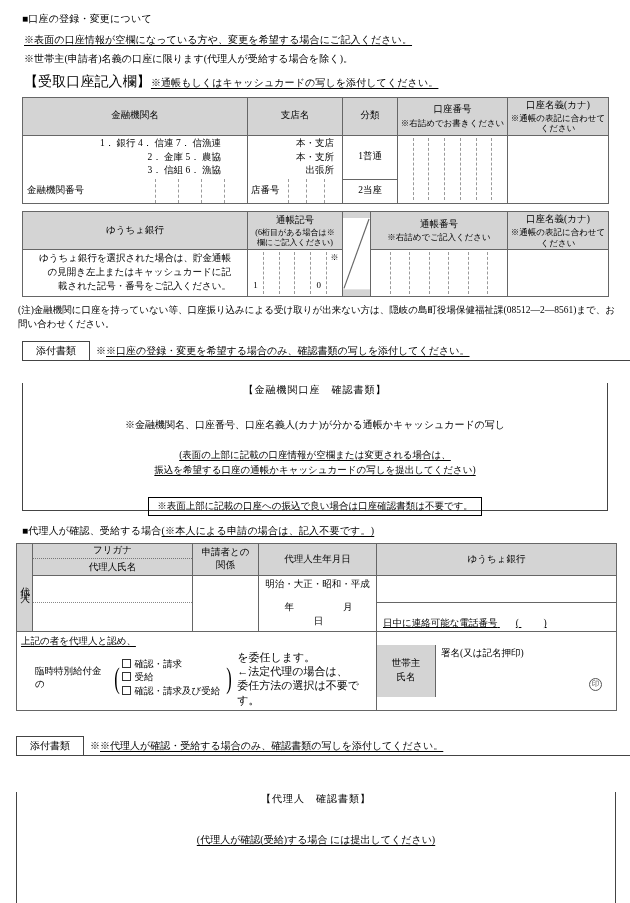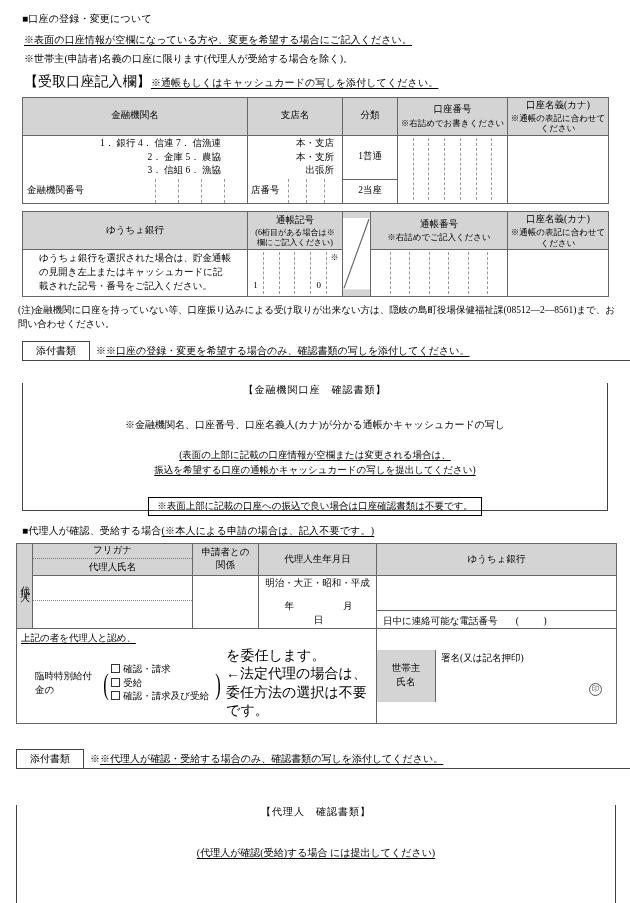--- a/index.html
+++ b/index.html
@@ -167,21 +167,21 @@
   }
   .chk-list { display: inline-block; }
   .chk-row { white-space: nowrap; font-size: 9.5px; line-height: 1.3; text-align: right; }
   .chk {
     display: inline-block;
     width: 7px; height: 7px;
     border: 1px solid #333;
     margin-right: 3px;
     vertical-align: -1px;
   }
-  .after-brace { font-size: 14px; line-height: 1.3; margin-left: 3px; }
+  .after-brace { font-size: 11px; line-height: 1.3; margin-left: 3px; }
 
   .seal {
     display: inline-block;
     border: 1px solid #555;
     border-radius: 50%;
     width: 11px; height: 11px;
     line-height: 10px;
     text-align: center;
     font-size: 7.5px;
     color: #555;
@@ -309,21 +309,21 @@
         <td class="hdr">
           <div>通帳番号</div>
           <div style="font-size:8.5px">※右詰めでご記入ください</div>
         </td>
         <td class="hdr">
           <div>口座名義(カナ)</div>
           <div style="font-size:8.5px;line-height:1.25">※通帳の表記に合わせてください</div>
         </td>
       </tr>
       <tr>
-        <td style="height:42px; text-align:left; padding:2px 16px; line-height:1.45;">ゆうちょ銀行を選択された場合は、貯金通帳の見開き左上またはキャッシュカードに記載された記号・番号をご記入ください。</td>
+        <td style="height:42px; text-align:right; padding:2px 16px; line-height:1.45;">ゆうちょ銀行を選択された場合は、貯金通帳の見開き左上またはキャッシュカードに記載された記号・番号をご記入ください。</td>
         <td style="padding:0">
           <div class="segbox" style="height:42px">
             <i>
                 <span class="segcell-txt">1</span>
               </i>
             <i></i>
               <i></i>
               <i></i>
             <i>
                 <span class="segcell-txt">0</span>
@@ -403,21 +403,21 @@
           <div style="height:20px; border-bottom:1.1px dotted #888;"></div>
           <div style="height:23px;"></div>
         </td>
         <td></td>
         <td>
           <div class="era-line">明治・大正・昭和・平成</div>
           <div class="ymd-line" style="margin-top:9px">年　　月　　日</div>
         </td>
         <td style="padding:0; vertical-align:bottom">
           <div style="height:26px"></div>
-          <div class="tel-row" style="border-top:0.9px solid #666; padding-top:4px;">
+          <div class="tel-row" style="border-top:0.9px solid #666; padding-top:14px;text-decoration:underline;">
             <span>日中に連絡可能な電話番号</span>
             <span style="margin-left:16px">(</span>
             <span style="margin-left:22px">)</span>
           </div>
         </td>
       </tr>
 
       <tr>
         <td colspan="4" style="padding:0; height:52px">
           <div class="delegate-wrap">

